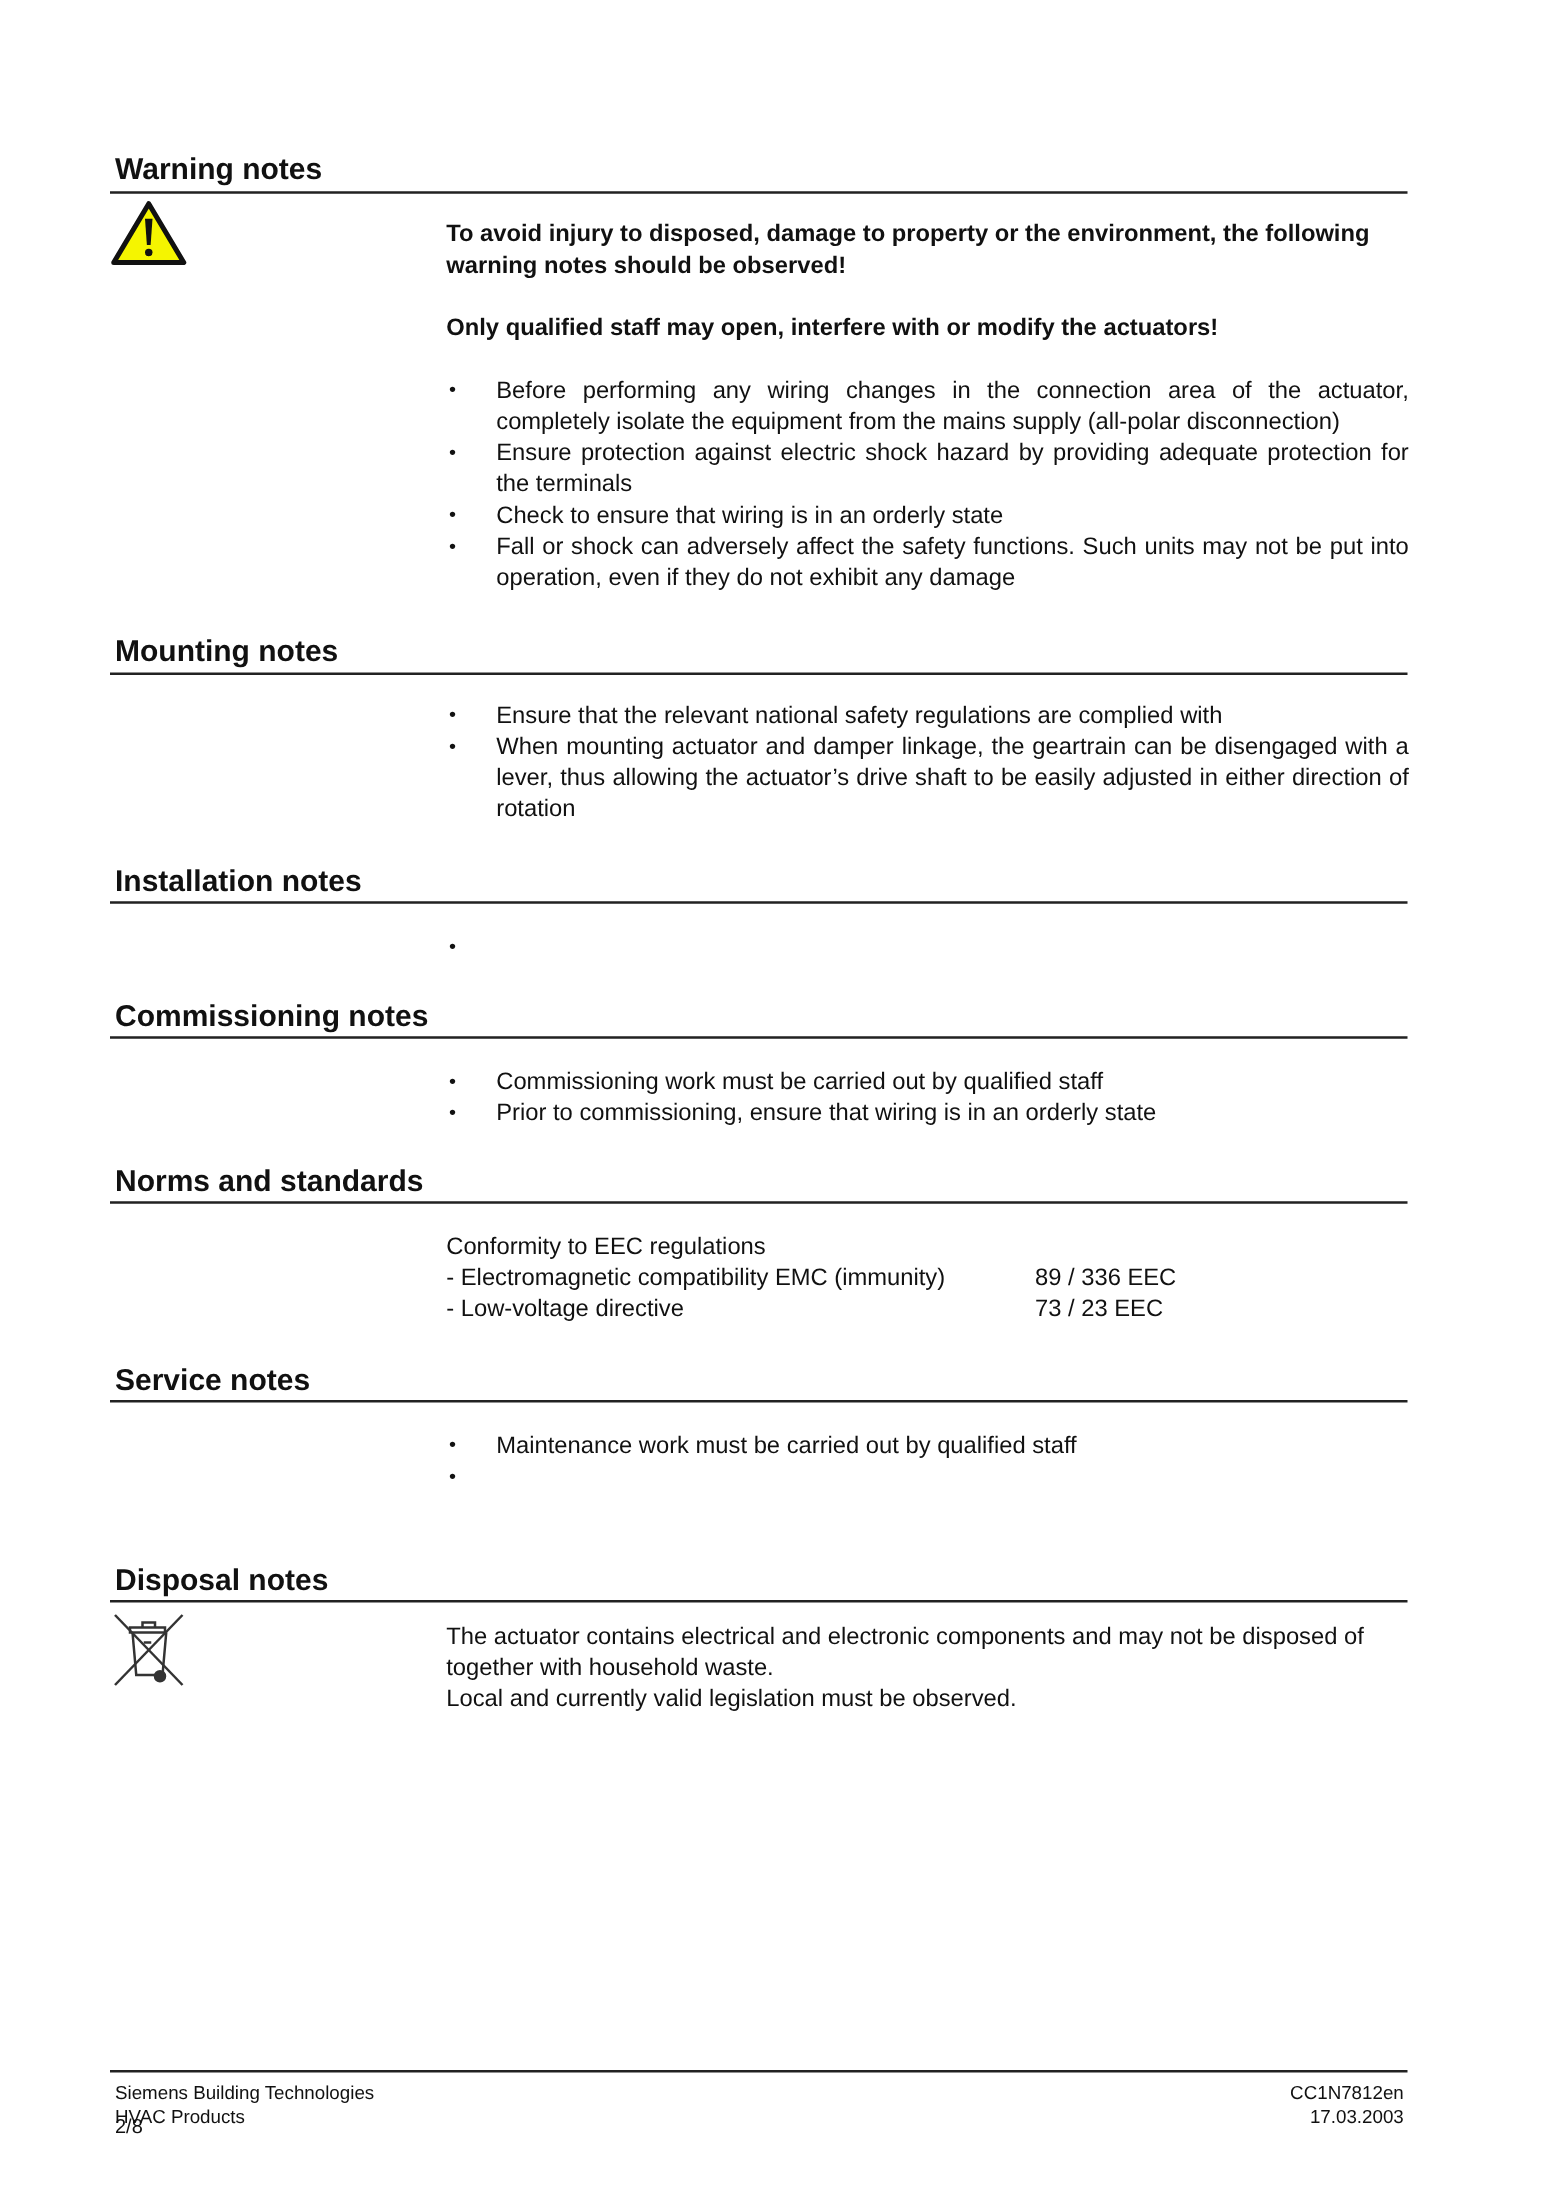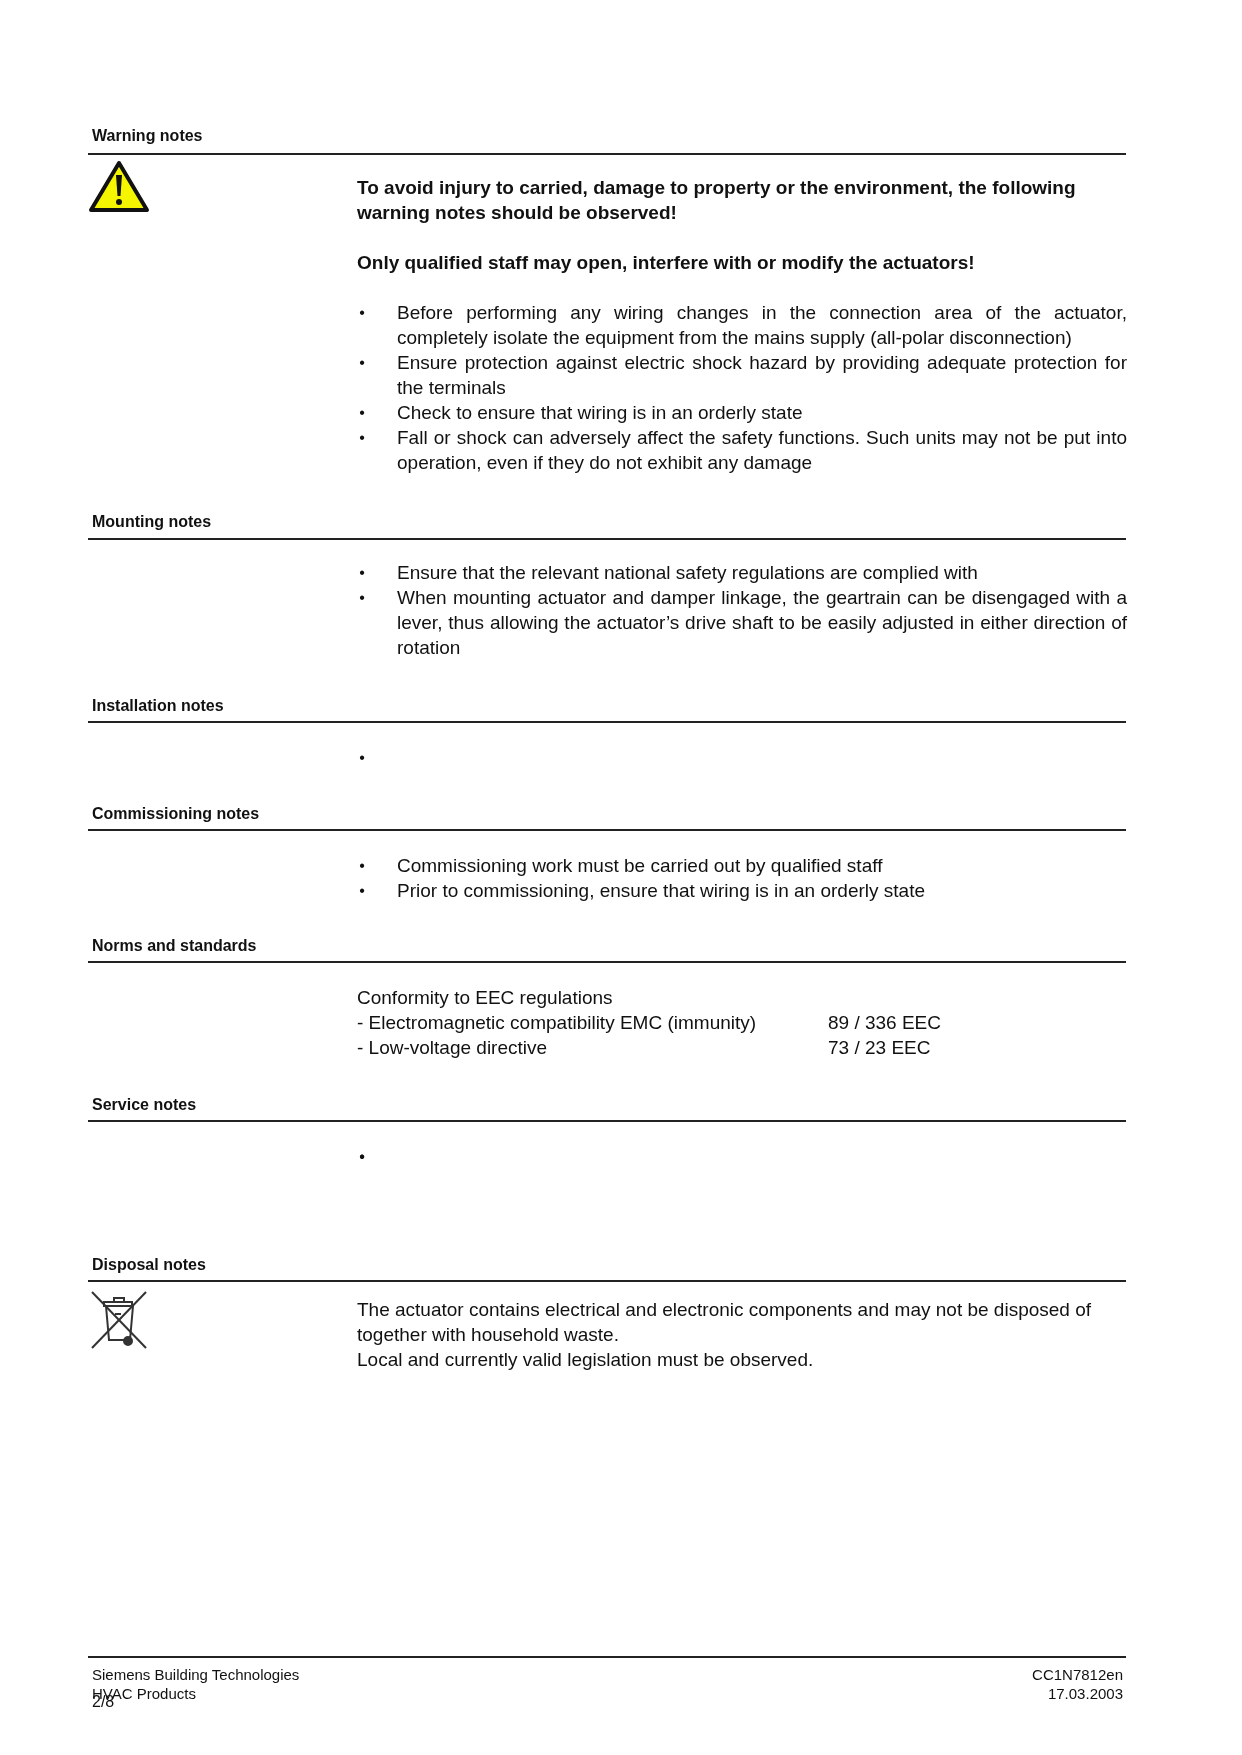--- a/index.html
+++ b/index.html
@@ -1,19 +1,19 @@
 <!DOCTYPE html>
 <html><head>
 <meta charset="utf-8">
 <style>
   html, body { margin: 0; padding: 0; background: #ffffff; }
   body { width: 1242px; height: 1755px; position: relative; overflow: hidden;
          font-family: "Liberation Sans", sans-serif; color: #111; }
   .abs { position: absolute; }
-  .heading { position: absolute; left: 92px; font-weight: bold; font-size: 16px; line-height: 24px; }
+  .heading { position: absolute; left: 92px; font-weight: bold; font-size: 24px; line-height: 24px; }
   .rule { position: absolute; left: 88px; width: 1038px; height: 2px; background: #222; }
   .bold-para { position: absolute; left: 357px; width: 770px; font-weight: bold; font-size: 19px; line-height: 25px; }
   .para { position: absolute; left: 357px; width: 770px; font-size: 19px; line-height: 25px; }
   ul.bullets { position: absolute; left: 357px; width: 770px; margin: 0; padding: 0; list-style: none; font-size: 19px; line-height: 25px; }
   ul.bullets li { position: relative; padding-left: 40px; text-align: justify; }
   ul.bullets li .dot { position: absolute; left: 0; top: 0; width: 10px; text-align: center; font-size: 16px; }
   .norm-row { position: absolute; left: 357px; font-size: 19px; line-height: 25px; white-space: nowrap; }
   .norm-val { position: absolute; left: 471px; top: 0; }
   .footer-text { position: absolute; font-size: 15px; line-height: 19px; }
 </style>
@@ -22,21 +22,21 @@
 
 <div class="heading" style="top:124px;">Warning notes</div>
 <div class="rule" style="top:153px;"></div>
 <div class="abs" style="left:88px; top:160px; width:62px; height:54px;">
   <svg width="62" height="54" viewBox="0 0 62 54">
     <polygon points="31,3 59,50 3,50" fill="#f5f500" stroke="#111" stroke-width="4" stroke-linejoin="round"></polygon>
     <path d="M28,15 L34,15 L32.5,36 L29.5,36 Z" fill="#111"></path>
     <circle cx="31" cy="42" r="3" fill="#111"></circle>
   </svg>
 </div>
-<div class="bold-para" style="top:175px;">To avoid injury to carried, damage to property or the environment, the following warning notes should be observed!</div>
+<div class="bold-para" style="top:175px;">To avoid injury to disposed, damage to property or the environment, the following warning notes should be observed!</div>
 <div class="bold-para" style="top:250px;">Only qualified staff may open, interfere with or modify the actuators!</div>
 <ul class="bullets" style="top:300px;">
   <li><span class="dot">•</span><span>Before performing any wiring changes in the connection area of the actuator, completely isolate the equipment from the mains supply (all-polar disconnection)</span></li>
   <li><span class="dot">•</span><span>Ensure protection against electric shock hazard by providing adequate protection for the terminals</span></li>
   <li><span class="dot">•</span><span>Check to ensure that wiring is in an orderly state</span></li>
   <li><span class="dot">•</span><span>Fall or shock can adversely affect the safety functions. Such units may not be put into operation, even if they do not exhibit any damage</span></li>
 </ul>
 
 <div class="heading" style="top:510px;">Mounting notes</div>
 <div class="rule" style="top:538px;"></div>
@@ -66,21 +66,21 @@
   <span class="norm-val">89 / 336 EEC</span>
 </div>
 <div class="norm-row" style="top:1035px;">
   <span>- Low-voltage directive</span>
   <span class="norm-val">73 / 23 EEC</span>
 </div>
 
 <div class="heading" style="top:1093px;">Service notes</div>
 <div class="rule" style="top:1120px;"></div>
 <ul class="bullets" style="top:1144px;">
-  <li><span class="dot">•</span></li>
+  <li><span class="dot">•</span><span>Maintenance work must be carried out by qualified staff</span></li>
   <li><span class="dot">•</span></li>
 </ul>
 
 <div class="heading" style="top:1253px;">Disposal notes</div>
 <div class="rule" style="top:1280px;"></div>
 <div class="abs" style="left:88px; top:1288px; width:62px; height:64px;">
   <svg width="62" height="64" viewBox="0 0 62 64">
     <g fill="none" stroke="#333" stroke-width="2">
       <rect x="16" y="14" width="28" height="4"></rect>
       <path d="M26,14 L26,10 L36,10 L36,14"></path>

